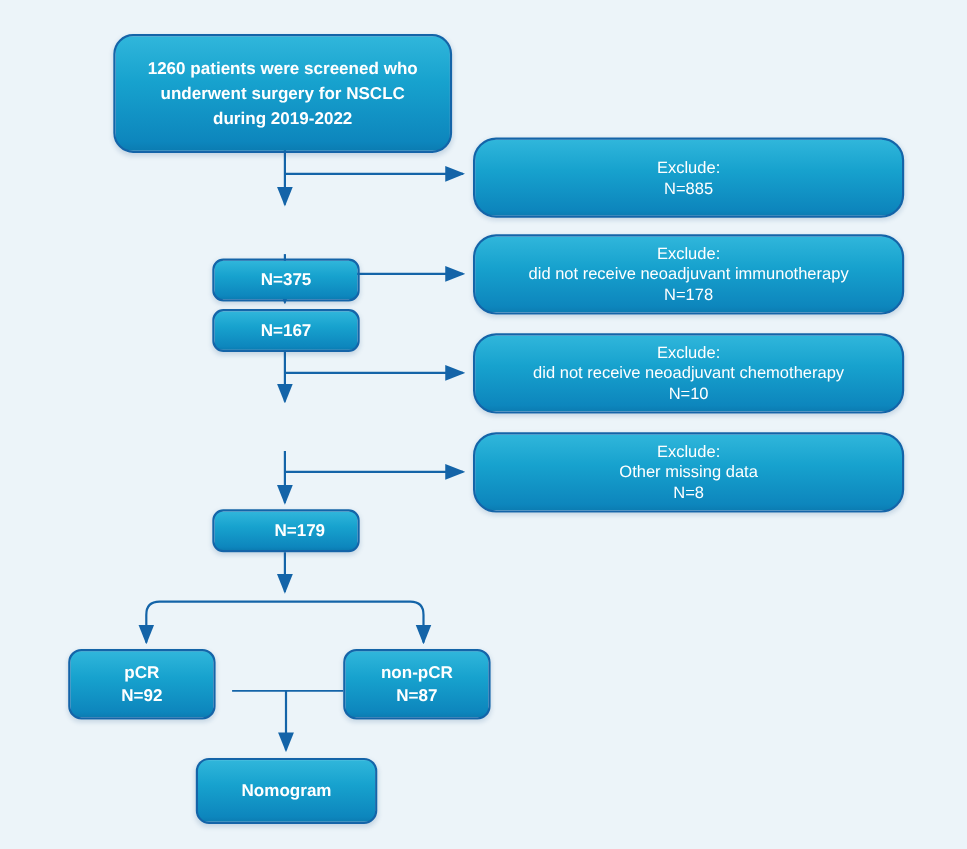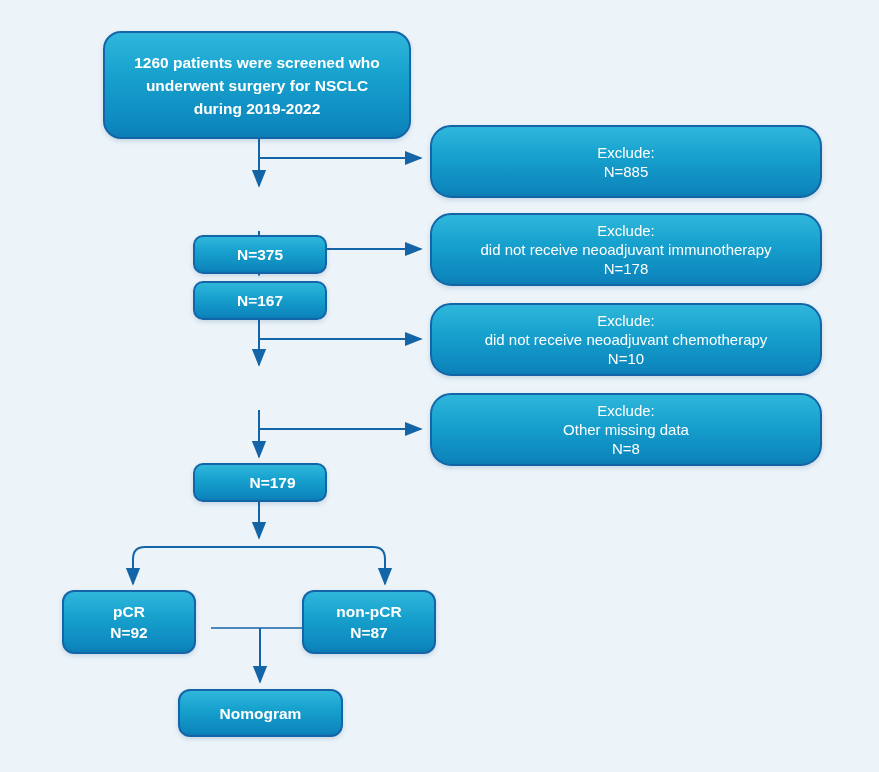--- a/index.html
+++ b/index.html
@@ -68,24 +68,24 @@
   #box-ex3 { top: 303px; }
   #box-ex4 { top: 393px; }
 
   .outcome {
     top: 590px; width: 134px; height: 64px;
     font-weight: 700;
     font-size: 15.5px;
     line-height: 21px;
   }
   #box-pcr { left: 62px; }
-  #box-nonpcr { left: 302px; }
+  #box-nonpcr { left: 312px; }
 
   #box-nomogram {
-    left: 178px; top: 689px; width: 165px; height: 48px;
+    left: 178px; top: 689px; width: 165px; height: 60px;
     font-weight: 700;
     font-size: 15.5px;
   }
 </style>
 </head>
 <body>
 
 <div class="canvas">
 
   <svg class="connectors" viewBox="0 0 879 772" xmlns="http://www.w3.org/2000/svg">

